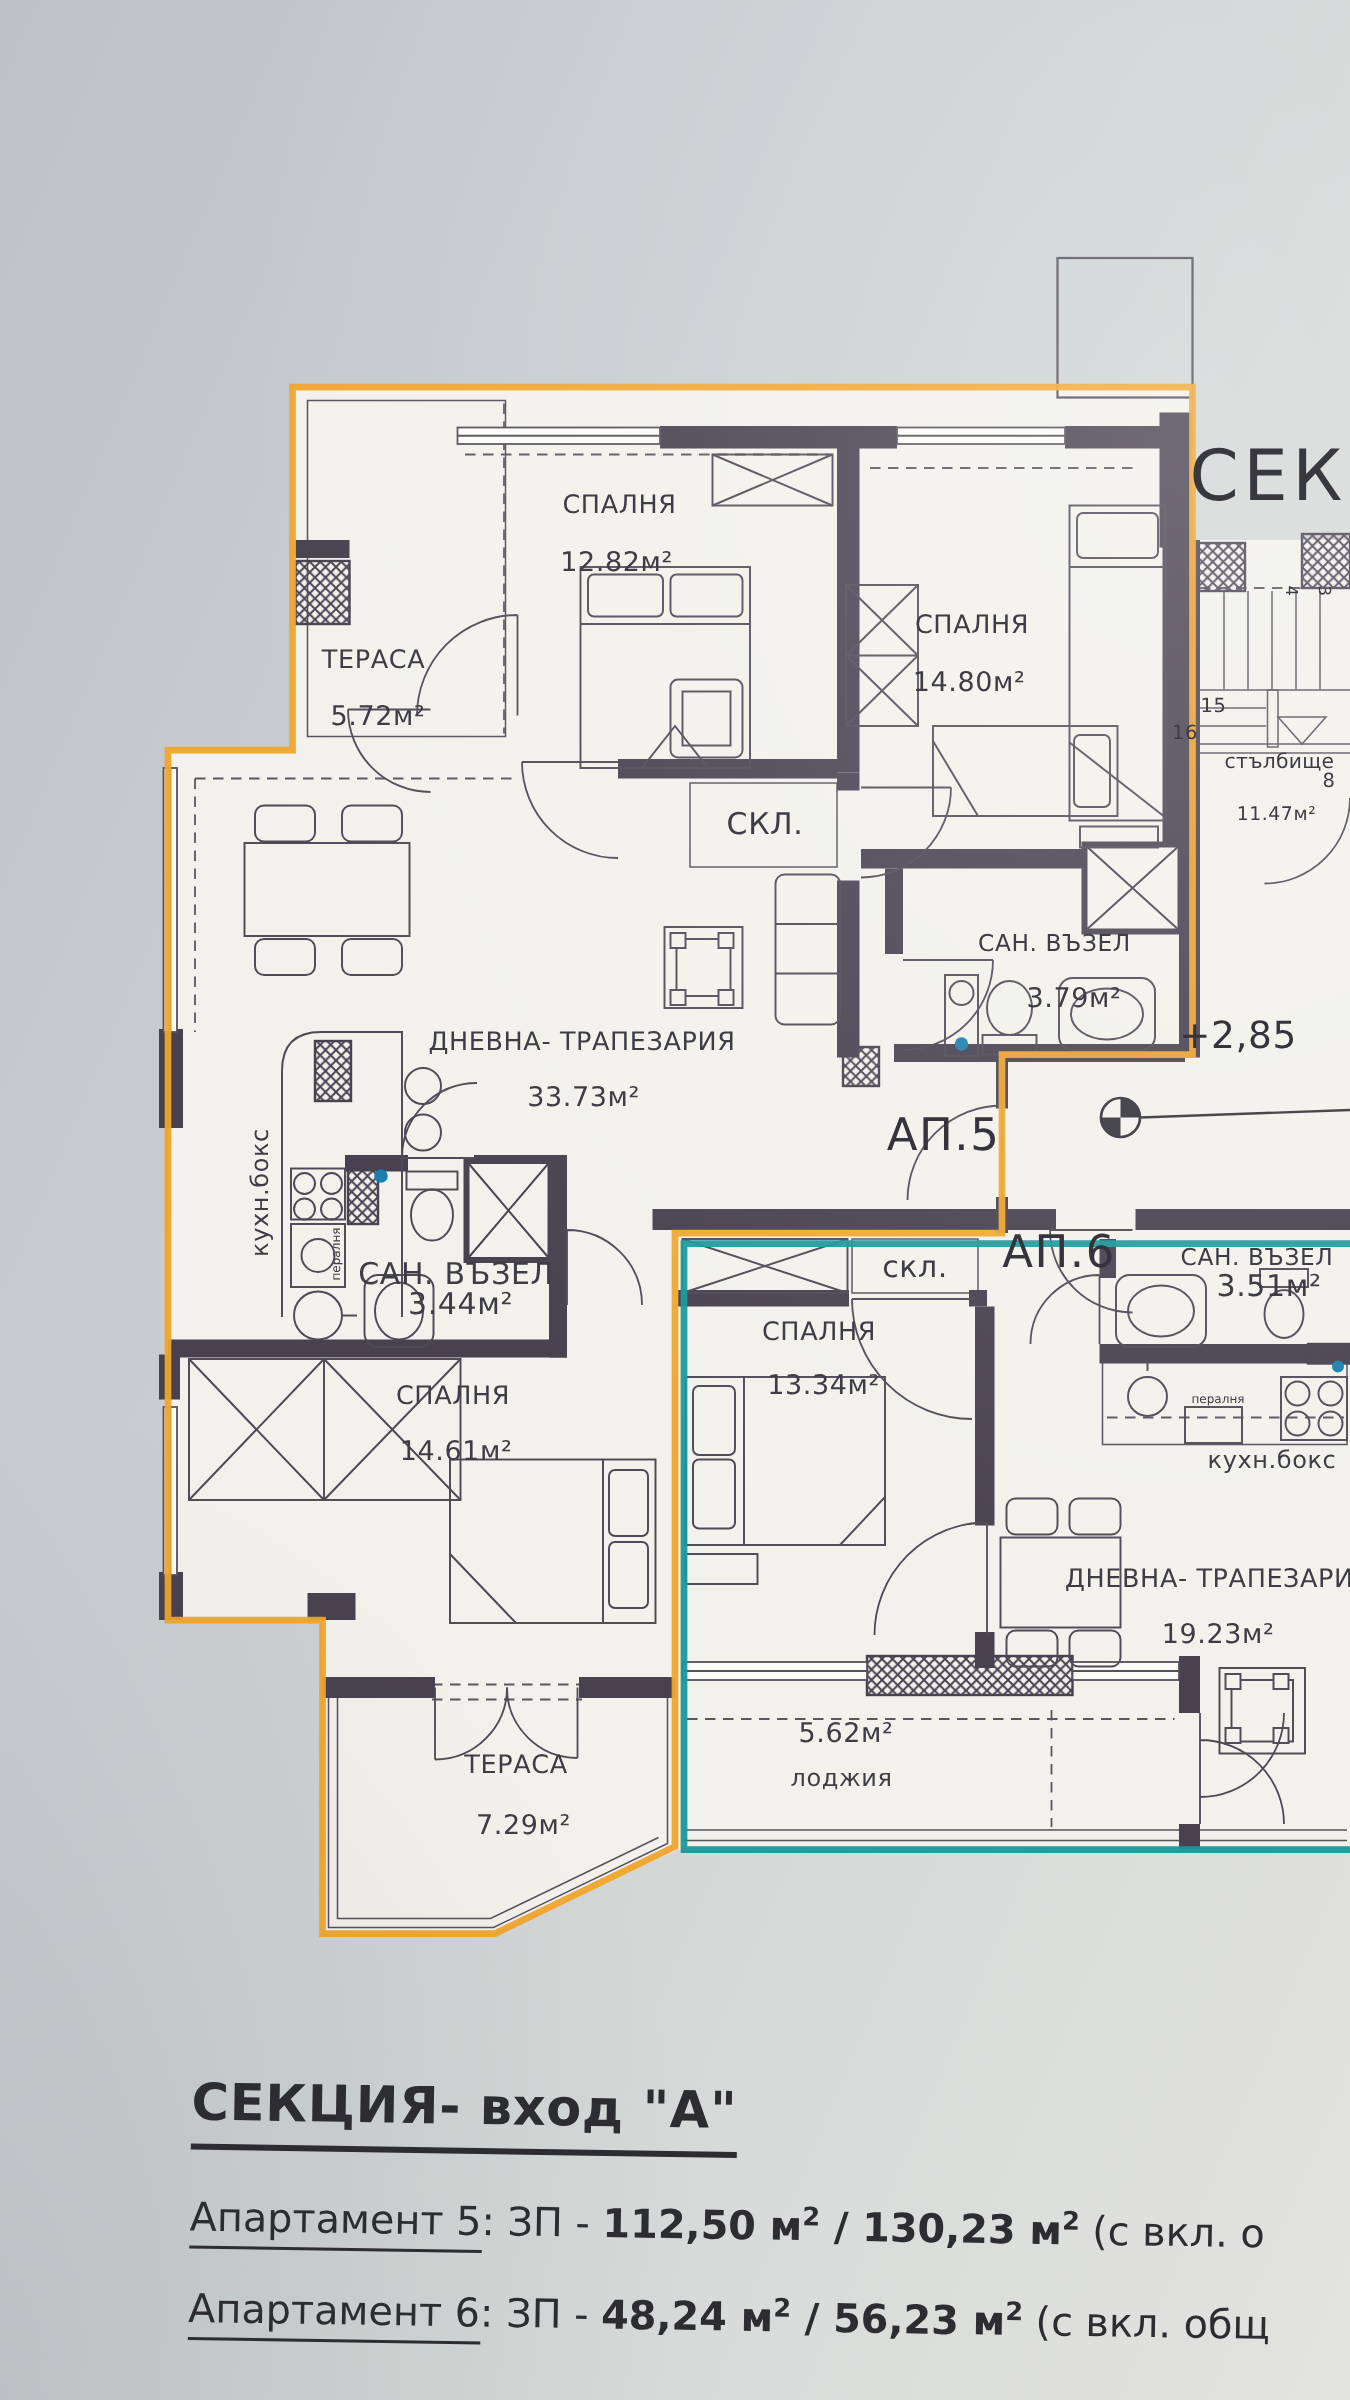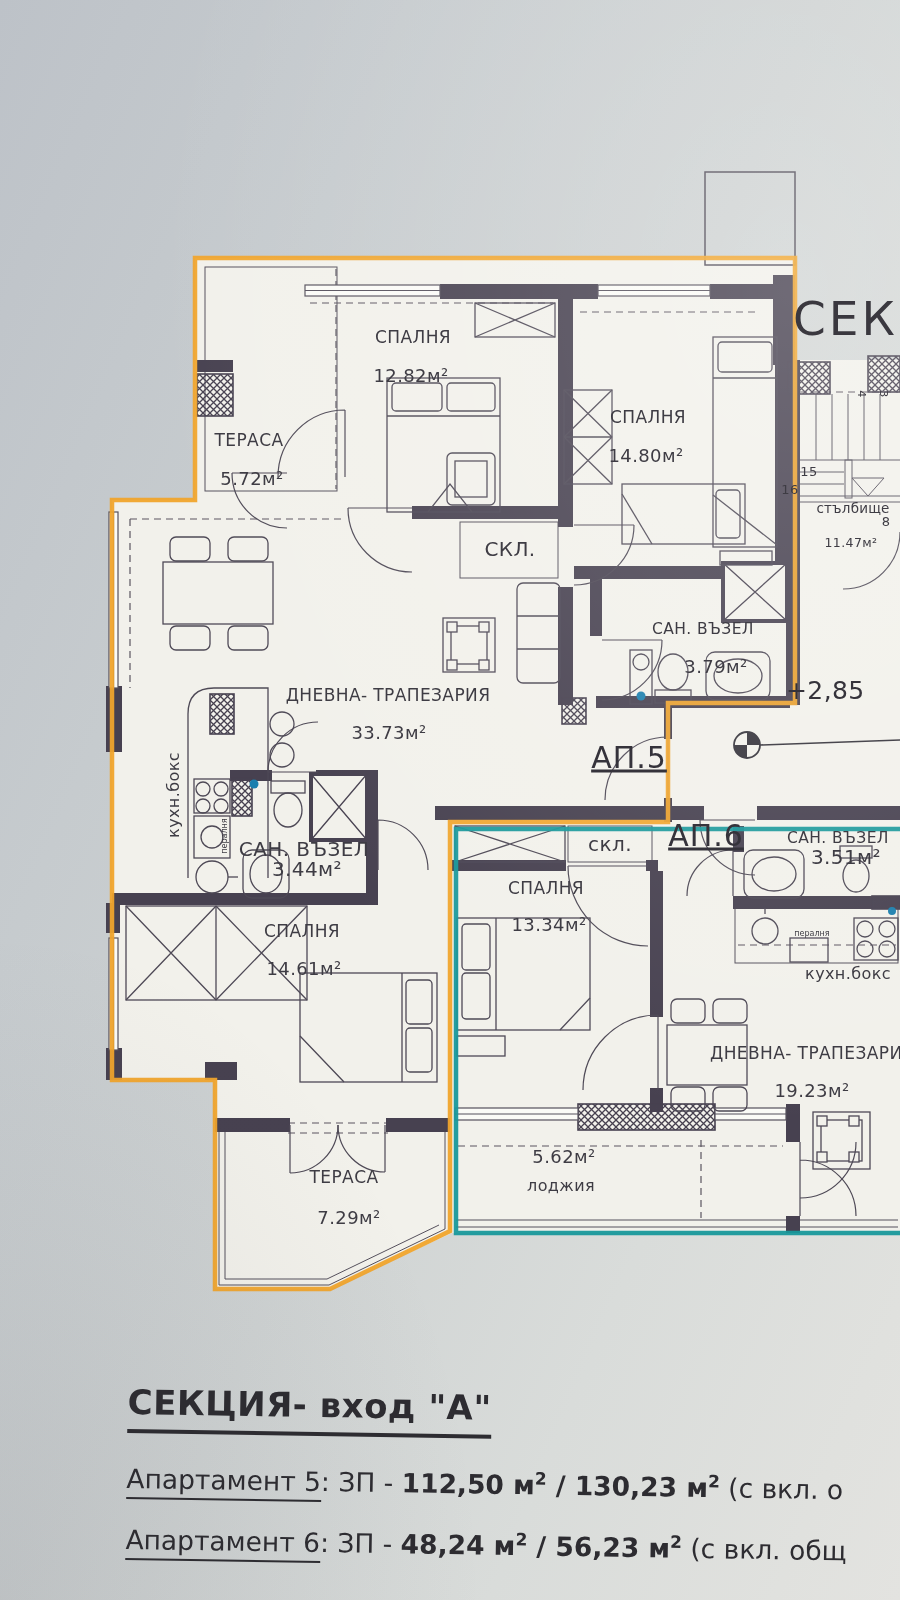--- a/index.html
+++ b/index.html
@@ -13,21 +13,21 @@
   svg{position:absolute;left:0;top:0;}
   .lbl{position:absolute;transform:translate(-50%,-50%);font-size:17px;letter-spacing:.4px;
        color:#3e3c44;white-space:nowrap;z-index:5;}
   .area{font-size:18px;margin-top:16px;}
   .sm{font-size:20px;}
   .smm{font-size:15.5px;}
   .xs{font-size:13.5px;letter-spacing:.2px;}
   .xxs{font-size:12.5px;margin-top:19px;}
   .num{font-size:13px;}
   .tiny{font-size:8px;letter-spacing:0;}
-  .big{font-size:30px;letter-spacing:1px;color:#35333b;text-decoration:underline;}
+  .big{font-size:30px;letter-spacing:1px;color:#35333b;}
   .elev{font-size:25px;color:#35333b;transform:translate(0,-50%);}
   .sekc{font-size:47px;letter-spacing:3px;color:#3a383f;transform:translate(0,-50%);}
   .vert{transform:translate(-50%,-50%) rotate(-90deg);}
   .leftA{transform:translate(0,-50%);}
   .legend{position:absolute;left:128px;top:1382px;width:860px;color:#2d2c31;
           transform:rotate(.9deg);transform-origin:left top;z-index:6;}
   .legend .title{display:inline-block;font-size:34px;font-weight:bold;letter-spacing:.5px;
           border-bottom:4px solid #2d2c31;padding-bottom:7px;}
   .legend .row{margin-top:30px;font-size:26.5px;white-space:nowrap;}
   .legend .u{text-decoration:none;border-bottom:2.5px solid #2d2c31;padding-bottom:3px;}

